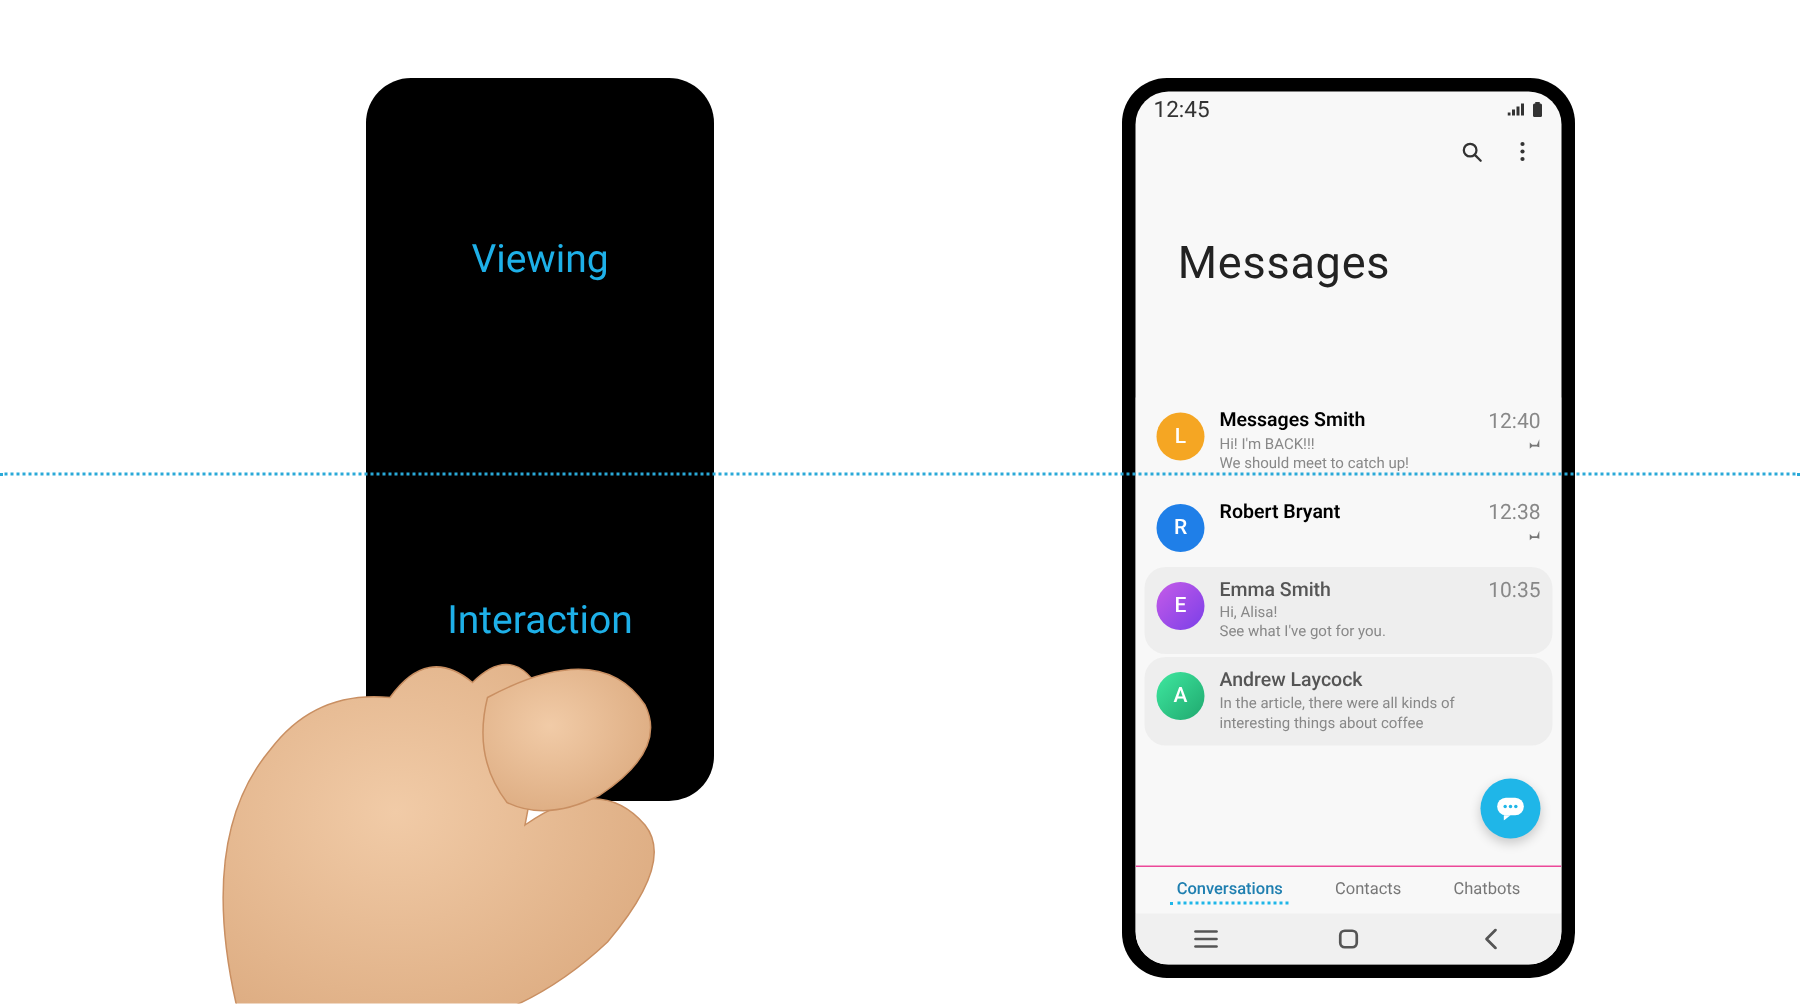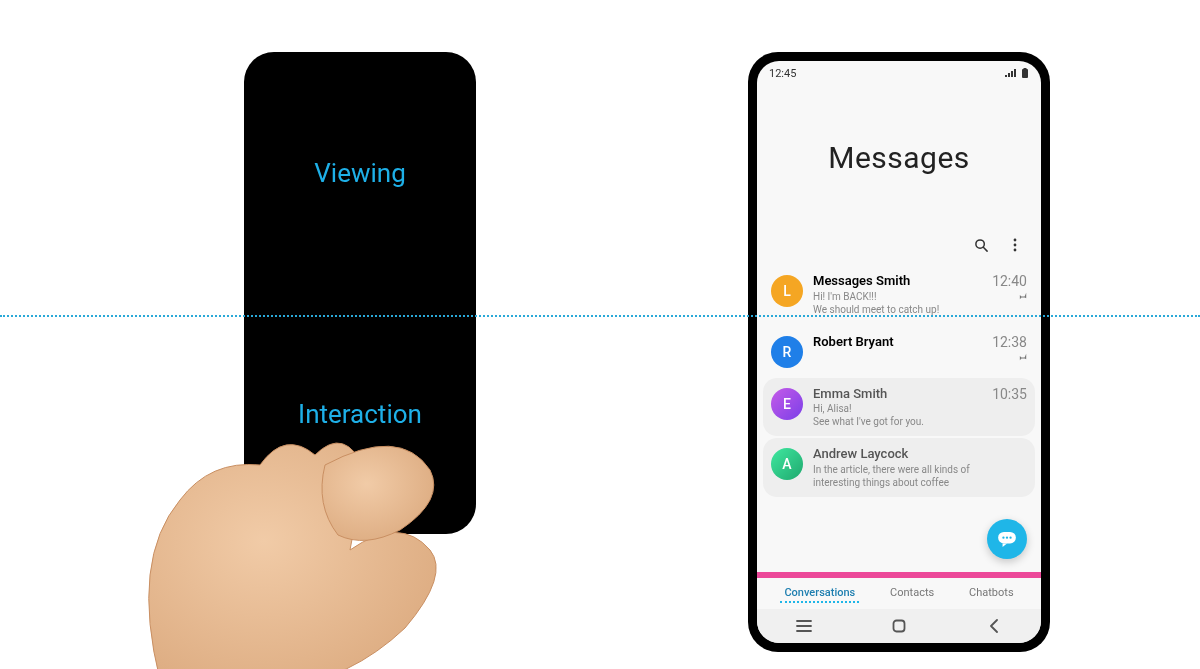--- a/index.html
+++ b/index.html
@@ -74,30 +74,30 @@
   display: flex;
   flex-direction: column;
   position: relative;
 }
 
 .status-bar {
   height: 24px;
   display: flex;
   align-items: center;
   padding: 0 12px;
-  font-size: 11px;
+  font-size: 15px;
   color: #333;
 }
 .status-bar .time { flex: 1; }
 .status-bar .icons { display: flex; gap: 4px; align-items: center; }
 
 .header {
   height: 180px;
   display: flex;
-  flex-direction: column;
+  flex-direction: row;
 }
 .header-title-wrap {
   flex: 1;
   display: flex;
   align-items: center;
   justify-content: center;
 }
 .header-title {
   font-size: 30px;
   font-weight: 400;
@@ -163,21 +163,21 @@
   align-items: center;
   justify-content: center;
   box-shadow: 0 3px 8px rgba(0,0,0,0.2);
 }
 
 .tabs {
   display: flex;
   justify-content: space-around;
   padding: 6px 10px;
   background: #f8f8f8;
-  border-top: 6px solid #ec4899;
+  border-top: 1px solid #ec4899;
 }
 .tab {
   font-size: 11px;
   color: #777;
   padding: 2px 4px;
   cursor: pointer;
 }
 .tab.active {
   color: #1f7fb0;
   font-weight: 500;

